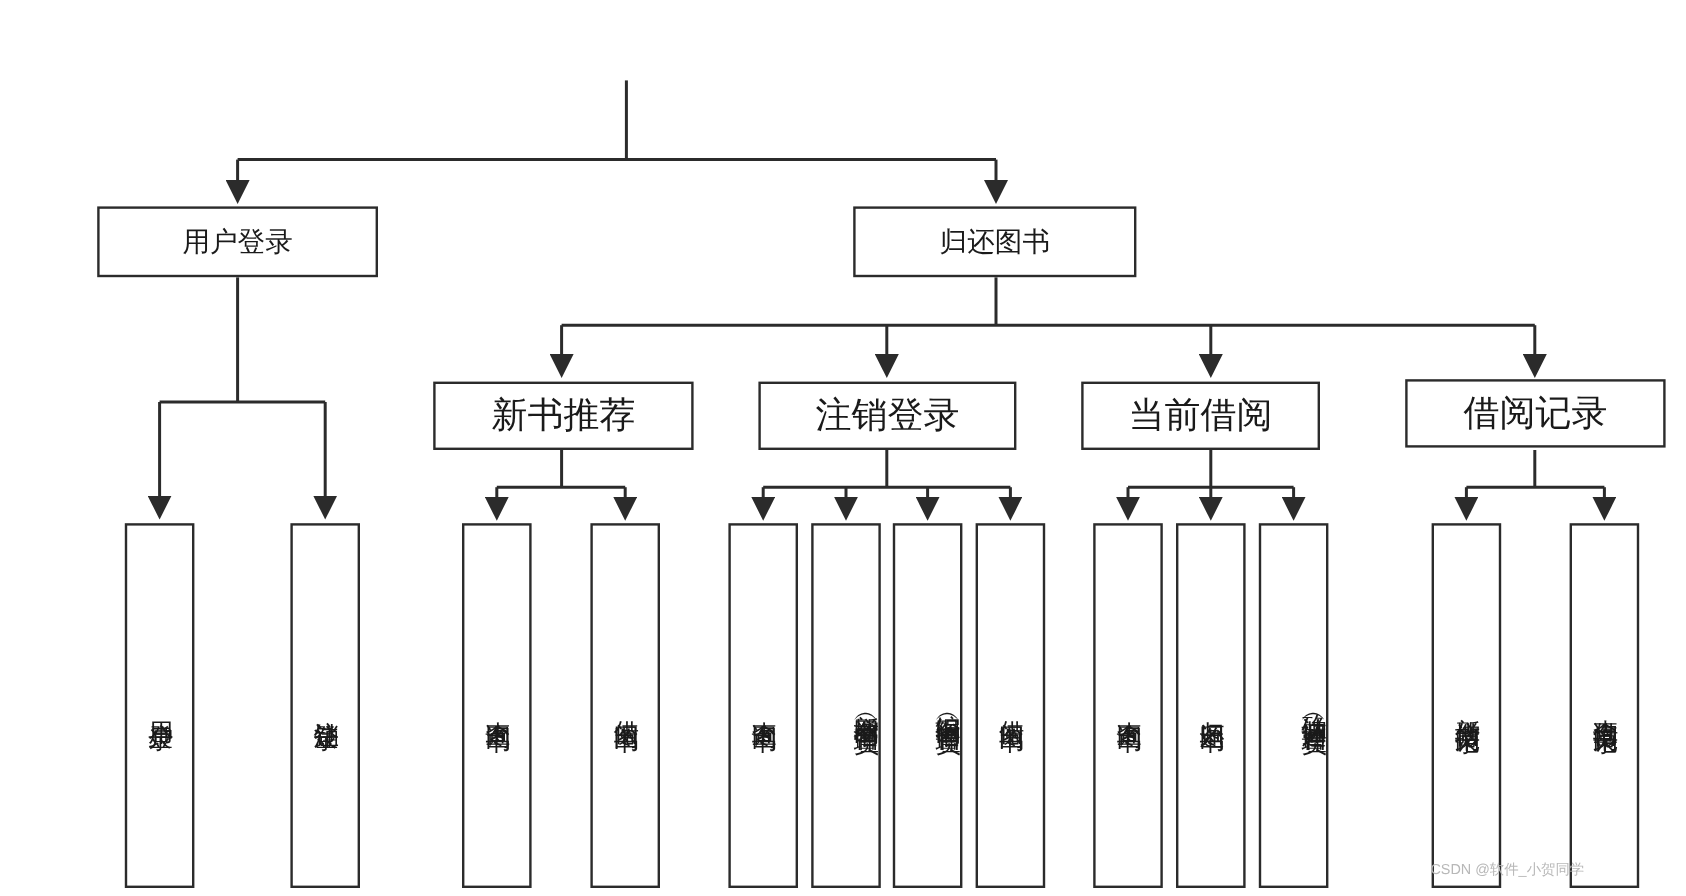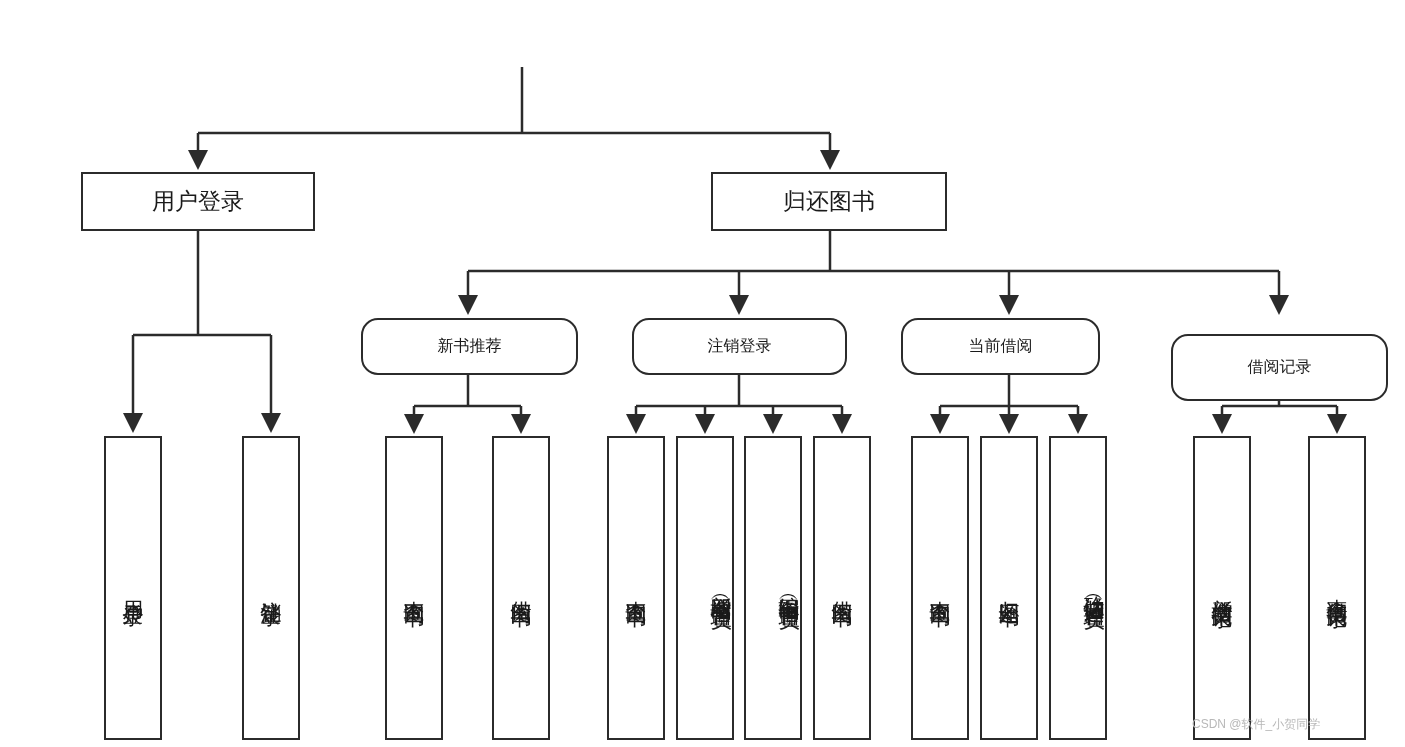--- a/index.html
+++ b/index.html
@@ -36,22 +36,21 @@
     justify-content: center;
     color: #1a1a1a;
   }
   .node.root {
     font-size: 25px;
   }
   .node.level1 {
     font-size: 23px;
   }
   .node.level2 {
-    font-size: 16px;
-    border-radius: 17px;
+    font-size: 30px;
   }
   .node.leaf {
     font-size: 21px;
     writing-mode: vertical-rl;
     text-orientation: upright;
     letter-spacing: 2px;
     padding: 8px 0;
     line-height: 1.05;
   }
   .node.leaf.tall-text {
@@ -133,21 +132,21 @@
 
   <div class="node level2" style="left:361px; top:318px; width:217px; height:57px;">
     <span class="node-label">新书推荐</span>
   </div>
   <div class="node level2" style="left:632px; top:318px; width:215px; height:57px;">
     <span class="node-label">注销登录</span>
   </div>
   <div class="node level2" style="left:901px; top:318px; width:199px; height:57px;">
     <span class="node-label">当前借阅</span>
   </div>
-  <div class="node level2" style="left:1171px; top:334px; width:217px; height:67px;">
+  <div class="node level2" style="left:1171px; top:316px; width:217px; height:57px;">
     <span class="node-label">借阅记录</span>
   </div>
 
   <div class="node leaf" style="left:104px; top:436px; width:58px; height:304px;">
     <span class="node-label">用户登录</span>
   </div>
   <div class="node leaf" style="left:242px; top:436px; width:58px; height:304px;">
     <span class="node-label">注销登录</span>
   </div>
 

